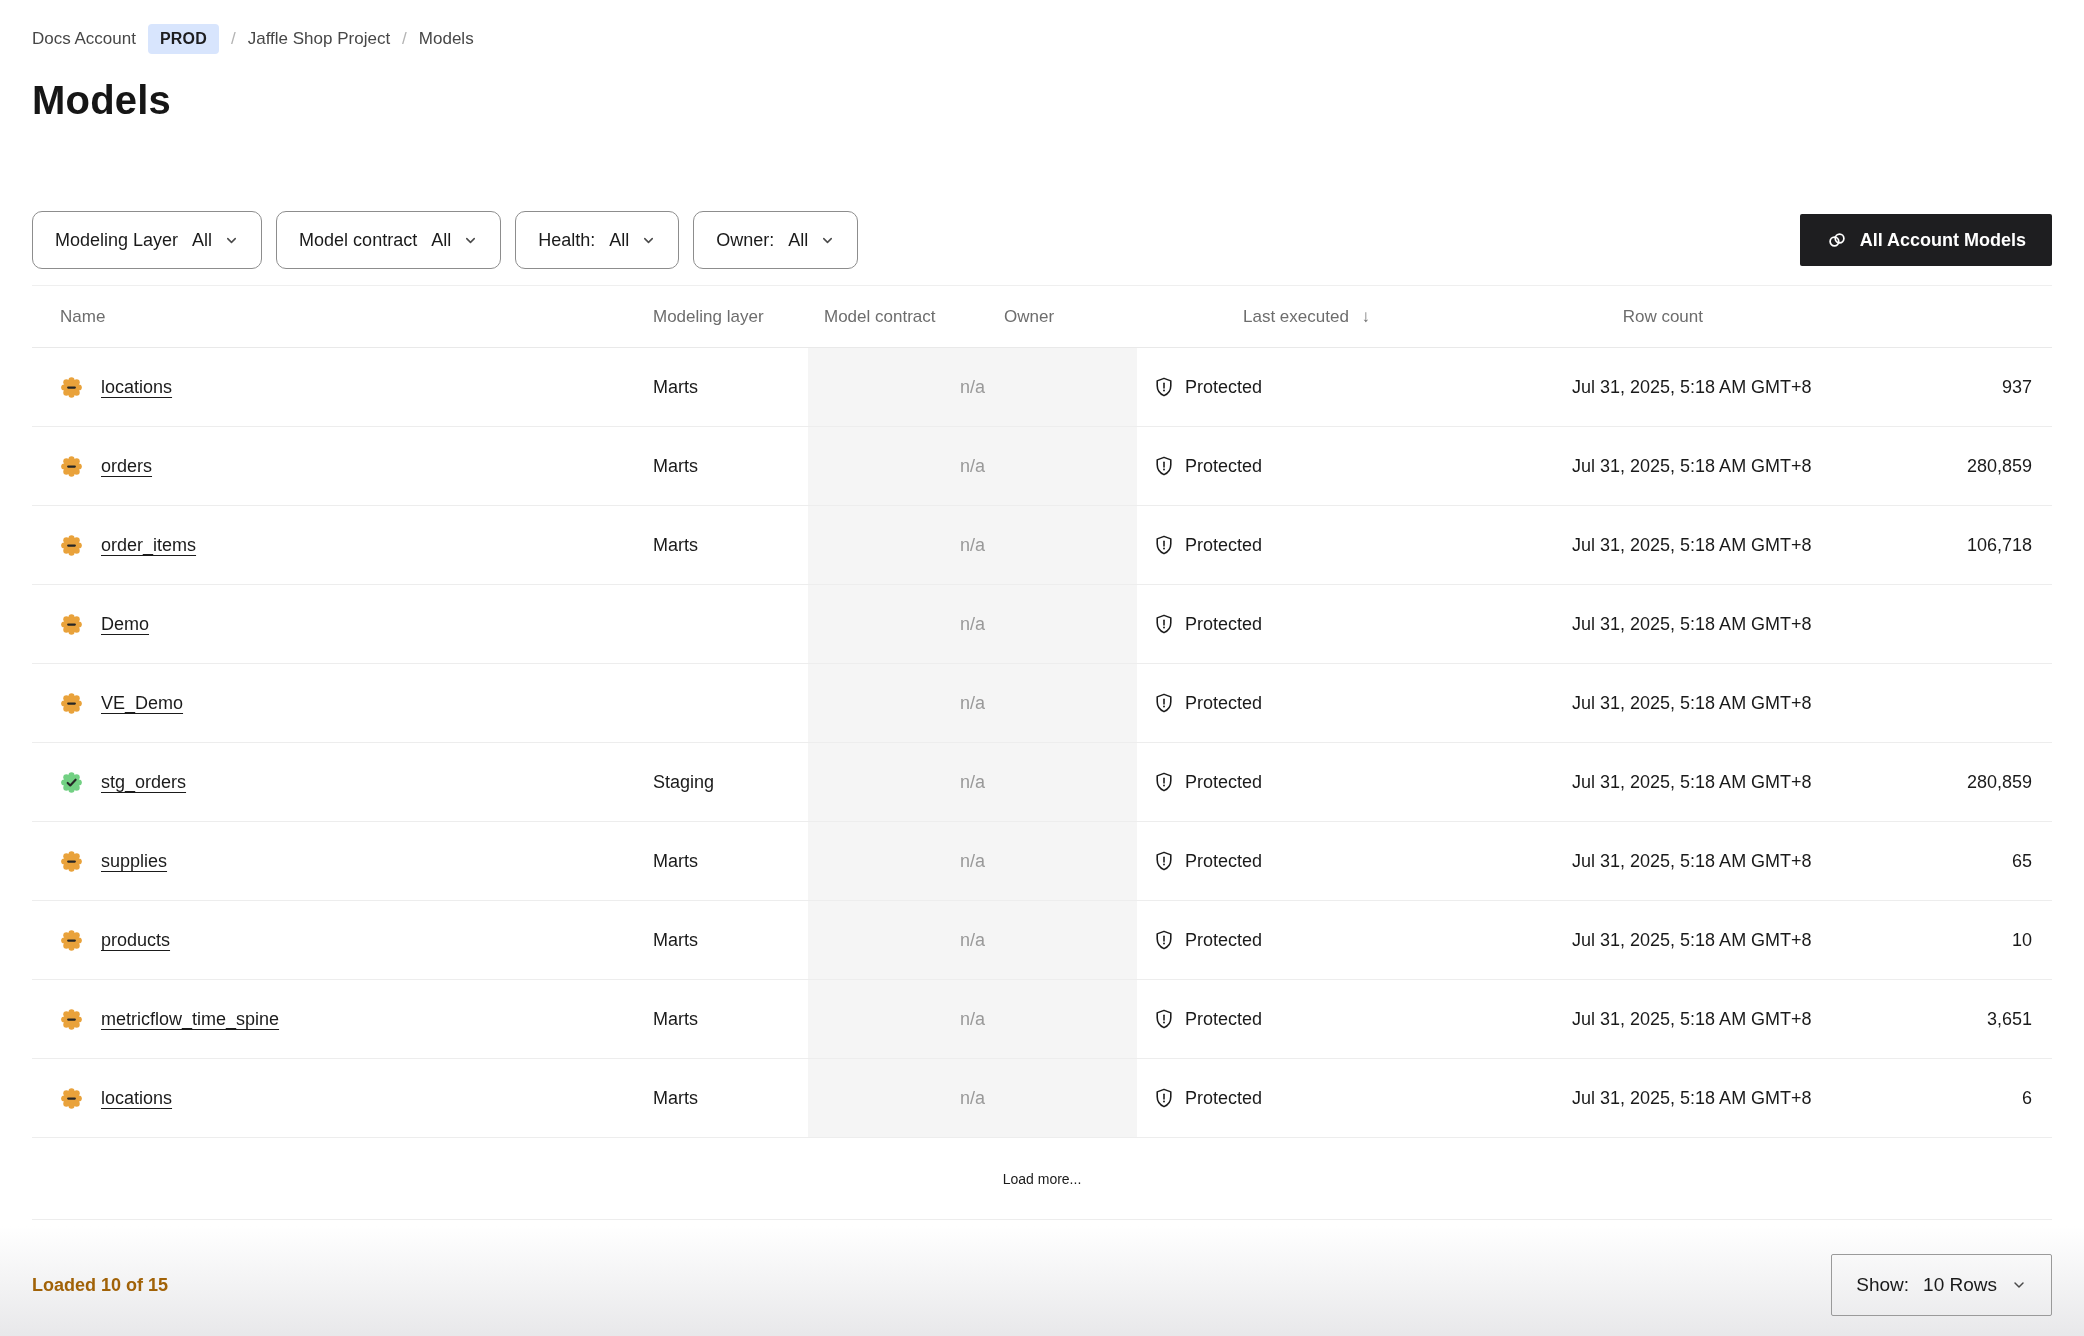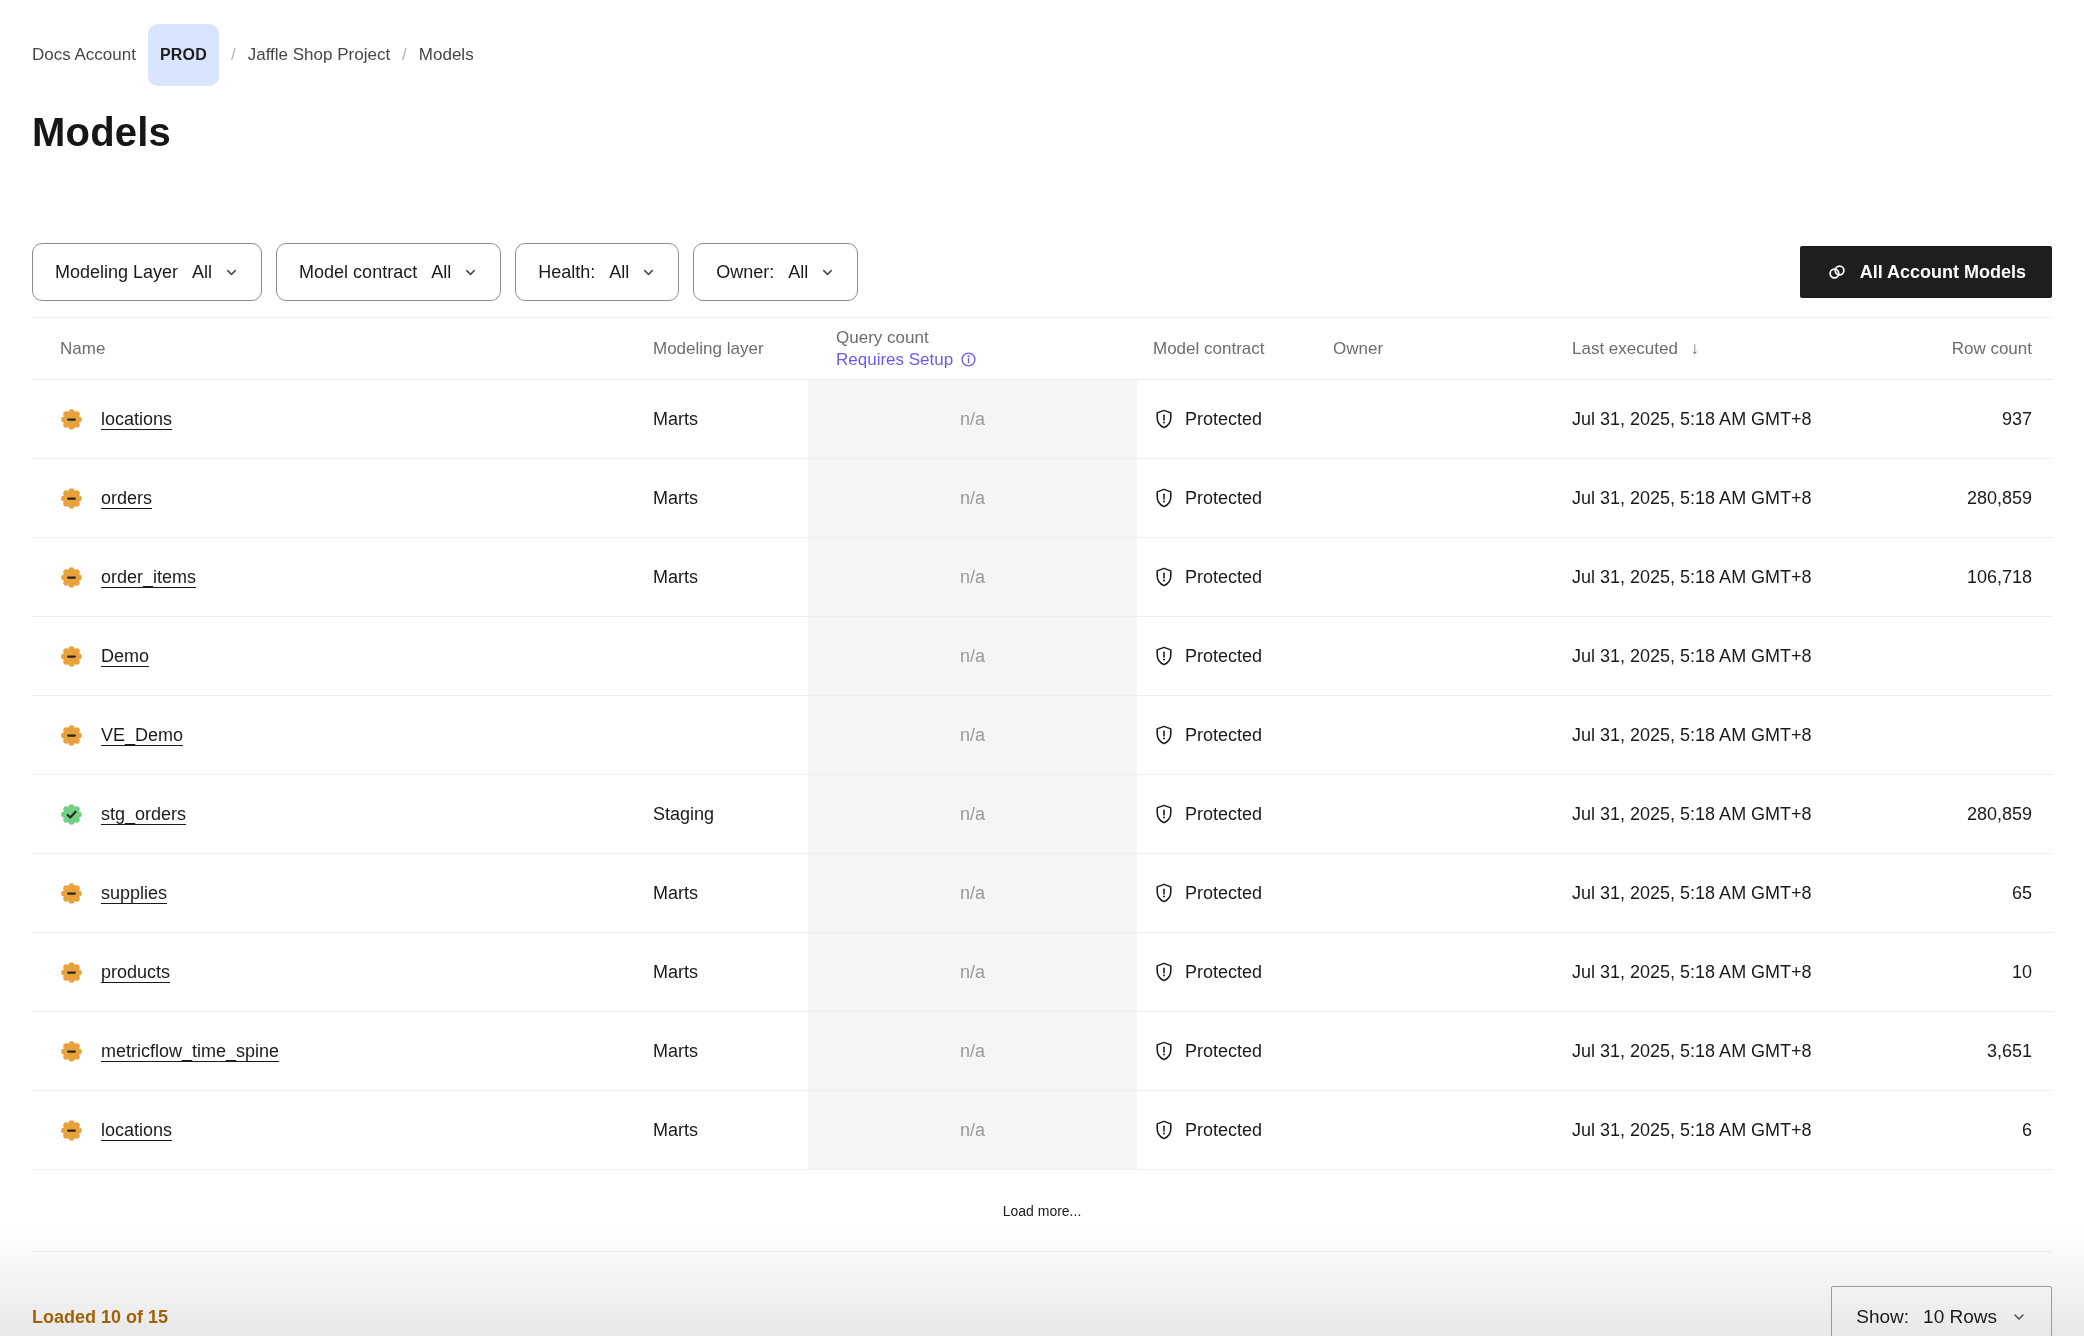--- a/index.html
+++ b/index.html
@@ -17,21 +17,21 @@
     background: linear-gradient(to bottom, rgba(233,233,233,0) 0%, #e8e8ea 100%);
     pointer-events: none;
   }
 
   
   .breadcrumb { display: flex; align-items: center; gap: 12px; padding-top: 24px; font-size: 17px; color: #474747; }
   .breadcrumb .crumb-link { cursor: pointer; }
   .breadcrumb .sep { color: #b4b4b4; }
   .env-pill {
     background: #d8e5fd; color: #1d1d1f; font-weight: 700; font-size: 16px;
-    padding: 22px 12px; border-radius: 10px; letter-spacing: .2px;
+    padding: 6px 12px; border-radius: 4px; letter-spacing: .2px;
   }
 
   
   .page-title { margin-top: 24px; font-size: 40px; font-weight: 600; color: #161616; letter-spacing: .2px; }
 
   
   .filter-bar { margin-top: 88px; display: flex; align-items: center; }
   .filters { display: flex; gap: 14px; }
   .filter-btn {
     display: inline-flex; align-items: center; gap: 12px;
@@ -167,33 +167,20 @@
         </svg>
       </span>
       <span>All Account Models</span>
     </button>
   </div>
 
   <div class="table">
     <div class="thead">
       <div class="col-name">Name</div>
       <div class="col-layer">Modeling layer</div>
-      <div class="col-query" style="padding-left:28px;">
-        <span>Query count</span>
-        <span class="qc-sub" style="color:#6b5ce8;">
-          <span>Requires Setup</span>
-          <span style="display:inline-flex">
-            <svg width="17" height="17" viewBox="0 0 24 24" fill="none" stroke="#6b5ce8" stroke-width="1.9" stroke-linecap="round">
-              <circle cx="12" cy="12" r="9"></circle>
-              <line x1="12" y1="11" x2="12" y2="16.2"></line>
-              <circle cx="12" cy="7.6" r="0.6" fill="#6b5ce8"></circle>
-            </svg>
-          </span>
-        </span>
-      </div>
       <div class="col-contract">Model contract</div>
       <div class="col-owner">Owner</div>
       <div class="col-executed">
         <span>Last executed</span>
         <span style="margin-left:8px;">↓</span>
       </div>
       <div class="col-rowcount">Row count</div>
     </div>
 
     <div id="table-body">

